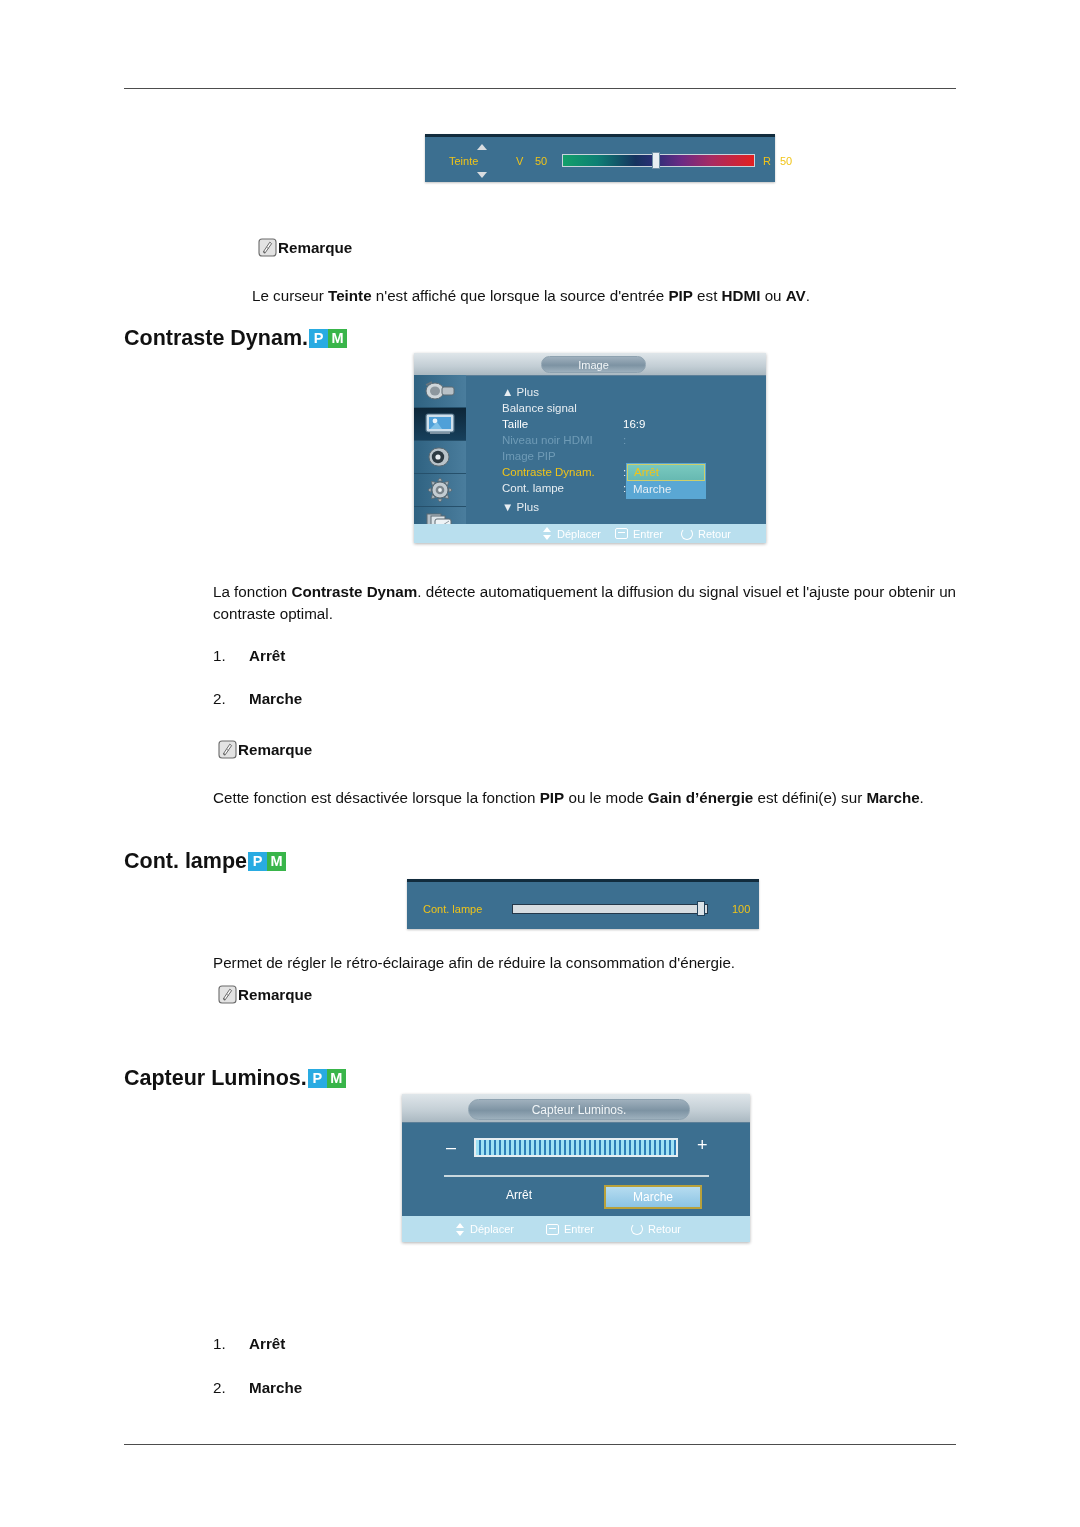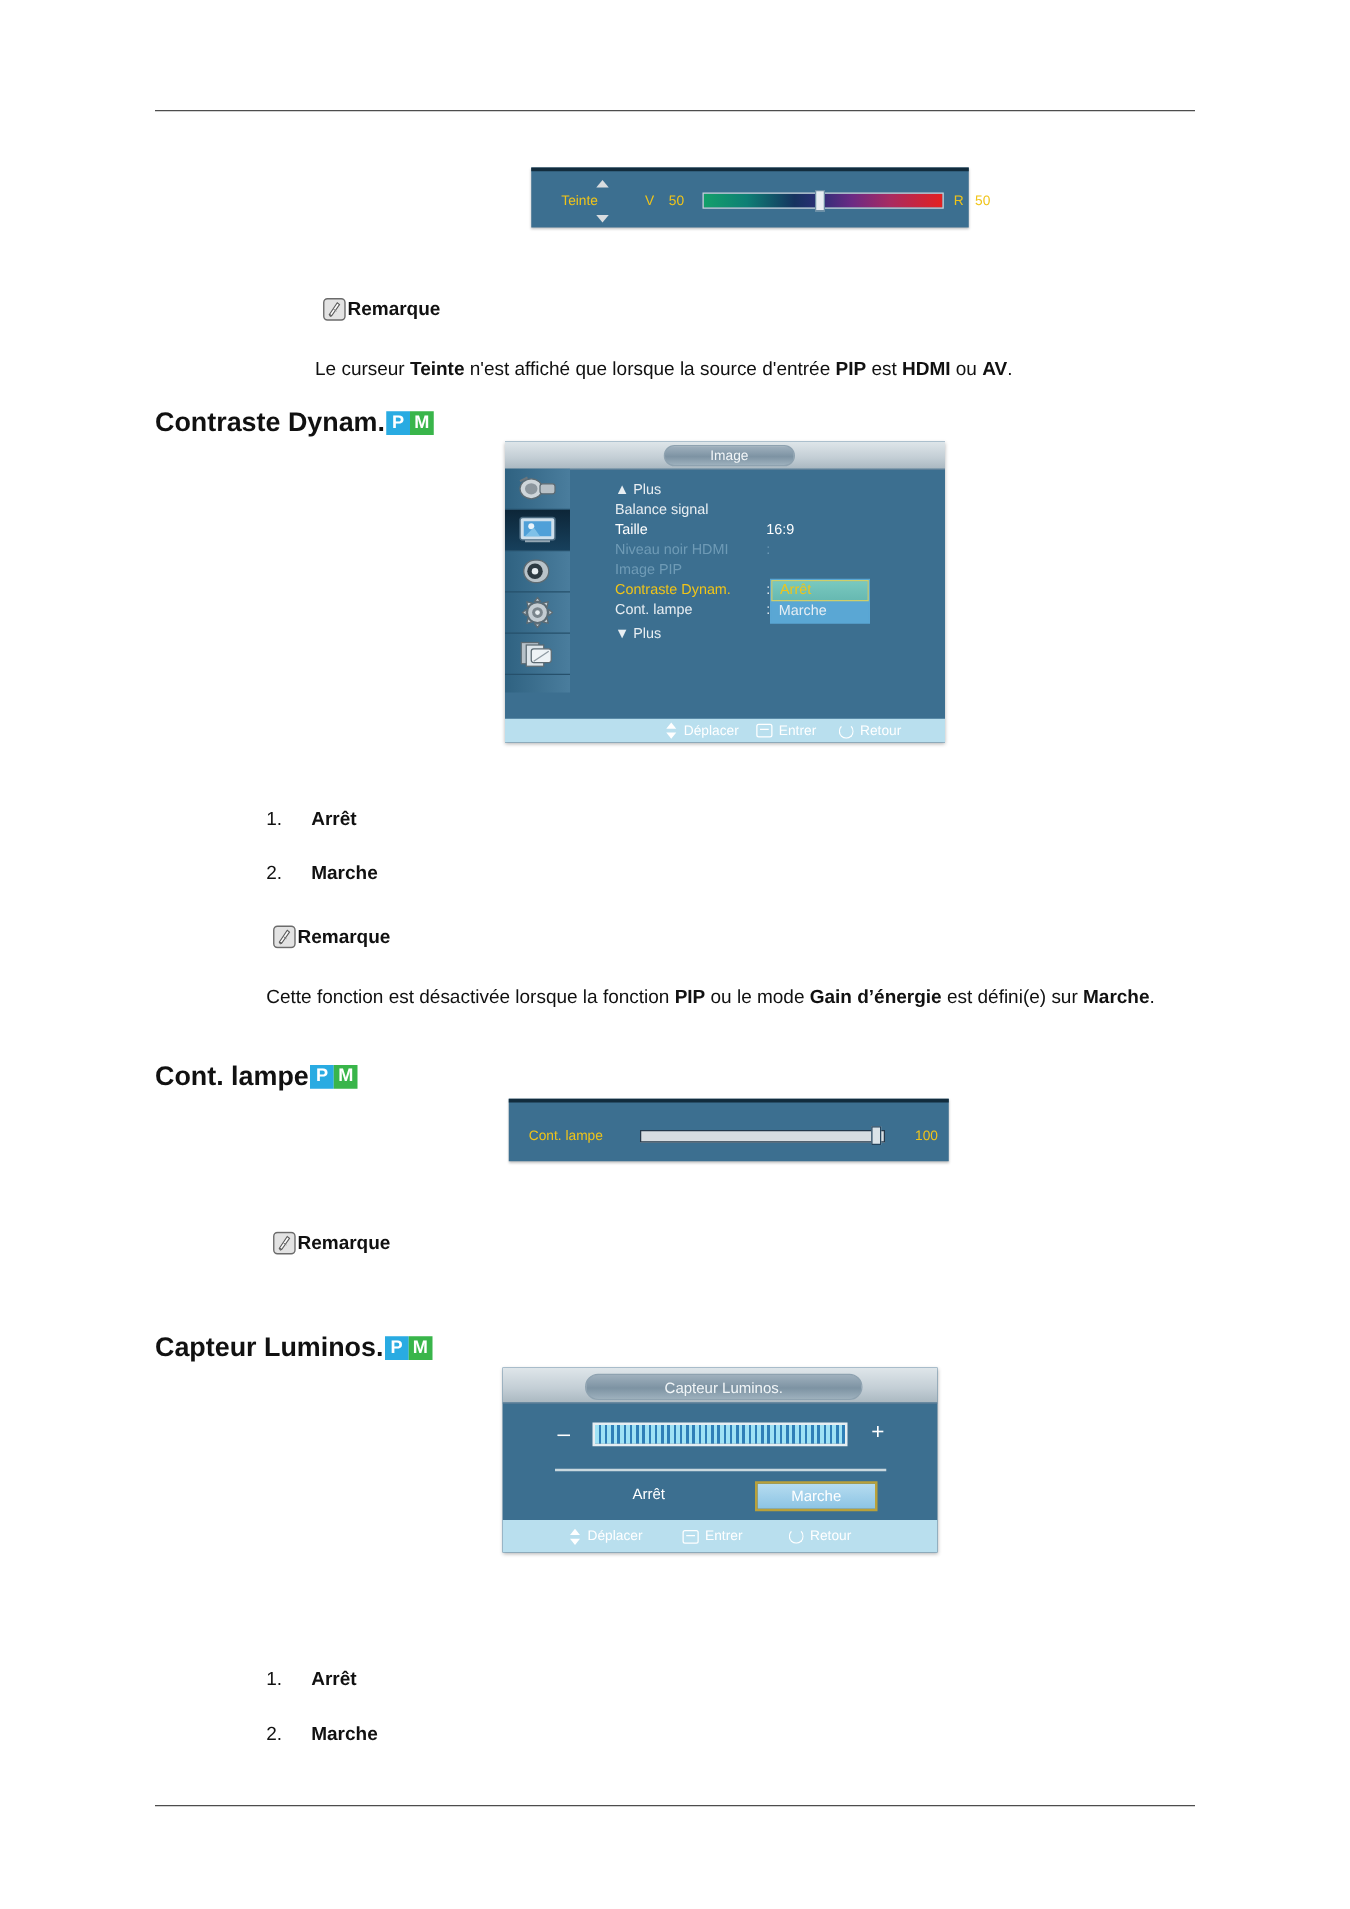--- a/index.html
+++ b/index.html
@@ -391,21 +391,21 @@
   </div>
 
   <div class="heading" style="top:326px;">
     <span>Contraste Dynam.</span>
     <span class="badge-wrap">
       <span class="badge badge-p">P</span>
         <span class="badge badge-m">M</span>
     </span>
   </div>
 
-  <div class="osd-panel" style="left:404px; top:353px; width:352px; height:241px;">
+  <div class="osd-panel" style="left:414px; top:353px; width:352px; height:190px;">
     <div class="osd-titlebar"></div>
     <div class="osd-title-pill" style="left:127px; width:105px;">Image</div>
 
     <div class="osd-sidebar" style="height:179px;">
       <div class="osd-sb-item">
         <svg width="32" height="22" viewBox="0 0 32 22">
           <ellipse cx="11" cy="11" rx="9" ry="8" fill="#cfd6da" stroke="#5c6a72" stroke-width="1"></ellipse>
           <ellipse cx="11" cy="11" rx="5" ry="4.5" fill="#8d979e"></ellipse>
           <rect x="18" y="7" width="12" height="8" rx="2" fill="#b8c1c7" stroke="#5c6a72" stroke-width="1"></rect>
           <path d="M2 5 L8 2" stroke="#6b757c" stroke-width="1.6"></path>
@@ -485,20 +485,23 @@
         <span class="ico-enter"></span>
         <span>Entrer</span>
       </div>
       <div class="bb-item" style="margin-left:18px;">
         <span class="ico-back"></span>
         <span>Retour</span>
       </div>
     </div>
   </div>
 
+  <div class="body-text" style="left:213px; top:581px; width:745px;">
+    <span>La fonction </span><b>Contraste Dynam</b><span>. détecte automatiquement la diffusion du signal visuel et l'ajuste pour obtenir un contraste optimal.</span>
+  </div>
 
   <div class="num-item" style="left:213px; top:647px;">
     <span class="n">1.</span><span class="t">Arrêt</span>
   </div>
   <div class="num-item" style="left:213px; top:690px;">
     <span class="n">2.</span><span class="t">Marche</span>
   </div>
 
   <div class="note-label" style="left:218px; top:740px;">
     <span class="note-icon">
@@ -525,20 +528,21 @@
   </div>
 
   <div class="osd-slim" style="left:407px; top:879px; width:352px; height:50px;">
     <div class="osd-label" style="position:absolute; left:16px; top:21px;">Cont. lampe</div>
     <div class="lamp-track" style="left:105px; top:22px; width:196px;">
       <div class="lamp-knob" style="left:184px; top:-4px;"></div>
     </div>
     <div class="osd-val" style="position:absolute; left:325px; top:21px;">100</div>
   </div>
 
+  <div class="body-text" style="left:213px; top:952px; width:750px;">Permet de régler le rétro-éclairage afin de réduire la consommation d'énergie.</div>
 
   <div class="note-label" style="left:218px; top:985px;">
     <span class="note-icon">
       <svg width="19" height="19" viewBox="0 0 19 19">
         <rect x="1" y="1" width="17" height="17" rx="3" fill="#e3e3e3" stroke="#6b6b6b" stroke-width="1.1"></rect>
         <path d="M5.5 13.6 L11.8 4.2 L13.6 5.6 L7.3 14.6 Z" fill="#fbfbfb" stroke="#5a5a5a" stroke-width=".9"></path>
         <path d="M5.5 13.6 L6.1 15.2 L7.3 14.6 Z" fill="#8c8c8c" stroke="#5a5a5a" stroke-width=".7"></path>
         <path d="M8.6 9.2 L11.1 10.9" stroke="#7a7a7a" stroke-width=".8"></path>
       </svg>
     </span>

